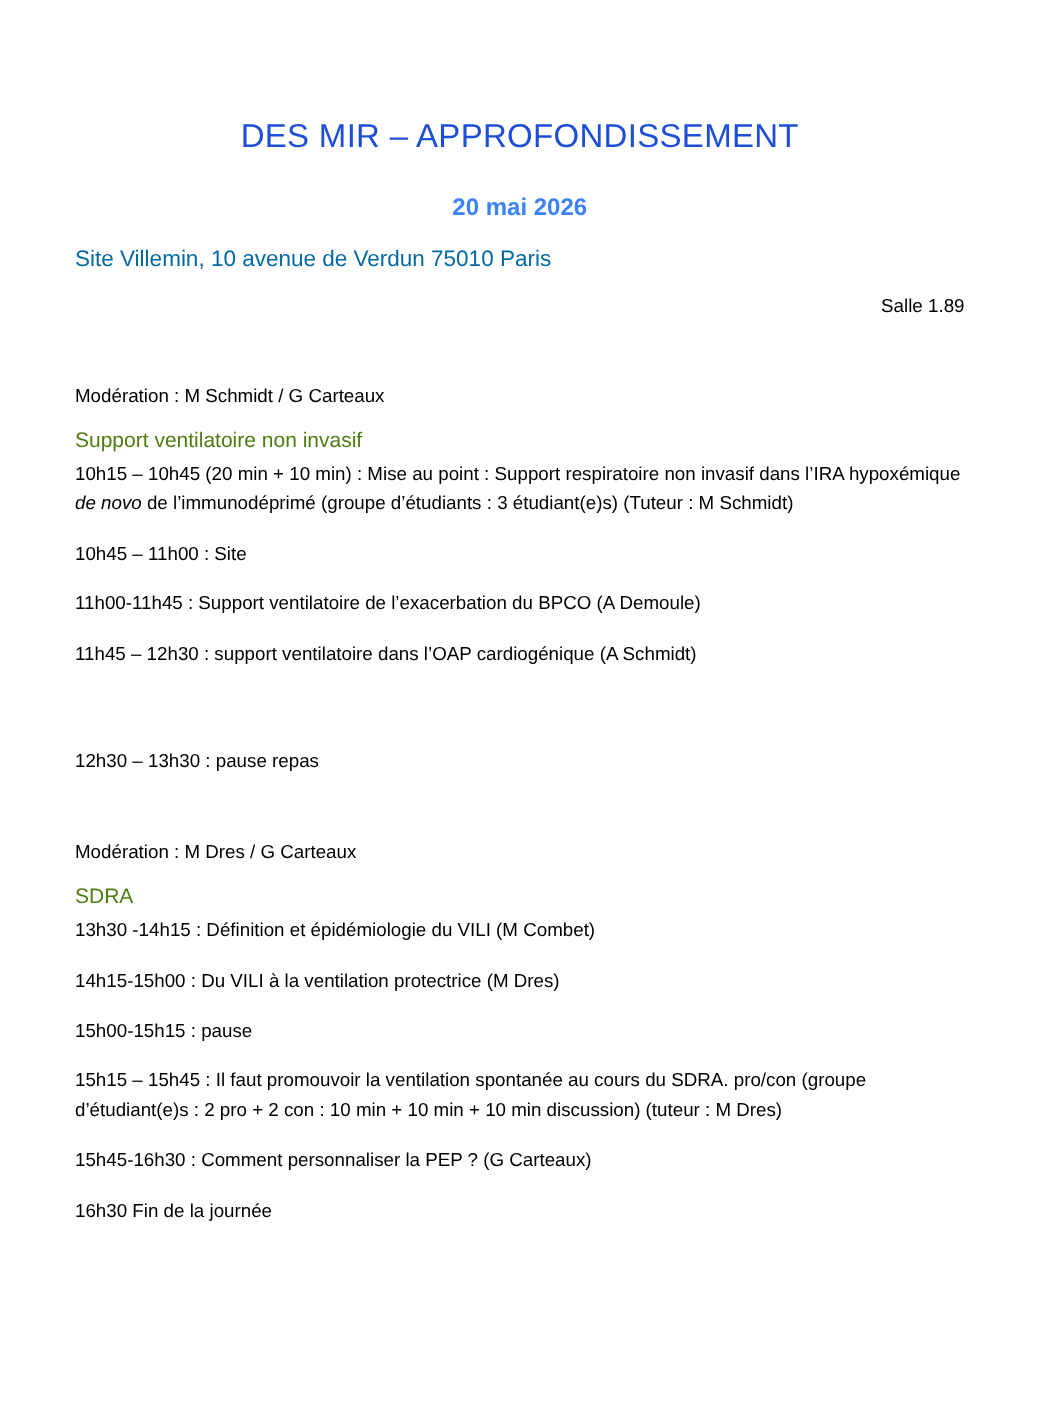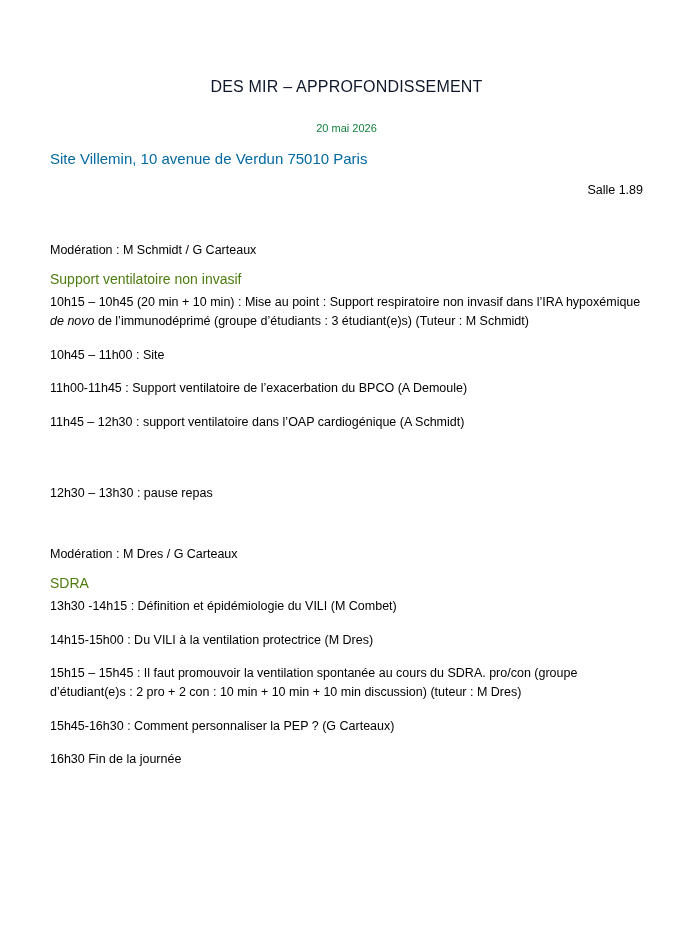--- a/index.html
+++ b/index.html
@@ -17,39 +17,39 @@
   }
   .page {
     width: 693px;
     height: 946px;
     box-sizing: border-box;
     padding: 78px 50px 20px 50px;
     position: relative;
   }
   .title-main {
     text-align: center;
-    color: #0f172a;
-    font-size: 16px;
+    color: #1d4ed8;
+    font-size: 22px;
     letter-spacing: 0.2px;
     margin: 0 0 26px 0;
     font-weight: normal;
   }
   .title-sub {
     text-align: center;
     color: #2E74A0;
     font-size: 17px;
     margin: 0 0 11px 0;
     font-weight: normal;
   }
   .date-line {
     text-align: center;
-    font-size: 11px;
-    font-weight: normal;
+    font-size: 16px;
+    font-weight: bold;
     margin: 0 0 16px 0;
-    color: #15803d;
+    color: #3b82f6;
   }
   .address-line {
     font-size: 15px;
     margin: 0 0 16px 0;
     color: #0369a1;
   }
   .room-line {
     text-align: right;
     font-size: 12.5px;
     margin: 0 0 0 0;
@@ -130,20 +130,23 @@
     <div class="section-head">SDRA</div>
 
     <p class="entry">
       <span>13h30 -14h15 : Définition et épidémiologie du VILI (M Combet)</span>
     </p>
 
     <p class="entry">
       <span>14h15-15h00 : Du VILI à la ventilation protectrice (M Dres)</span>
     </p>
 
+    <p class="entry">
+      <span>15h00-15h15 : pause</span>
+    </p>
 
     <p class="entry">
       <span>15h15 – 15h45 : Il faut promouvoir la ventilation spontanée au cours du SDRA. pro/con (groupe d’étudiant(e)s : 2 pro + 2 con : 10 min + 10 min + 10 min discussion) (tuteur : M Dres)</span>
     </p>
 
     <p class="entry">
       <span>15h45-16h30 : Comment personnaliser la PEP ? (G Carteaux)</span>
     </p>
 
     <p class="entry">

